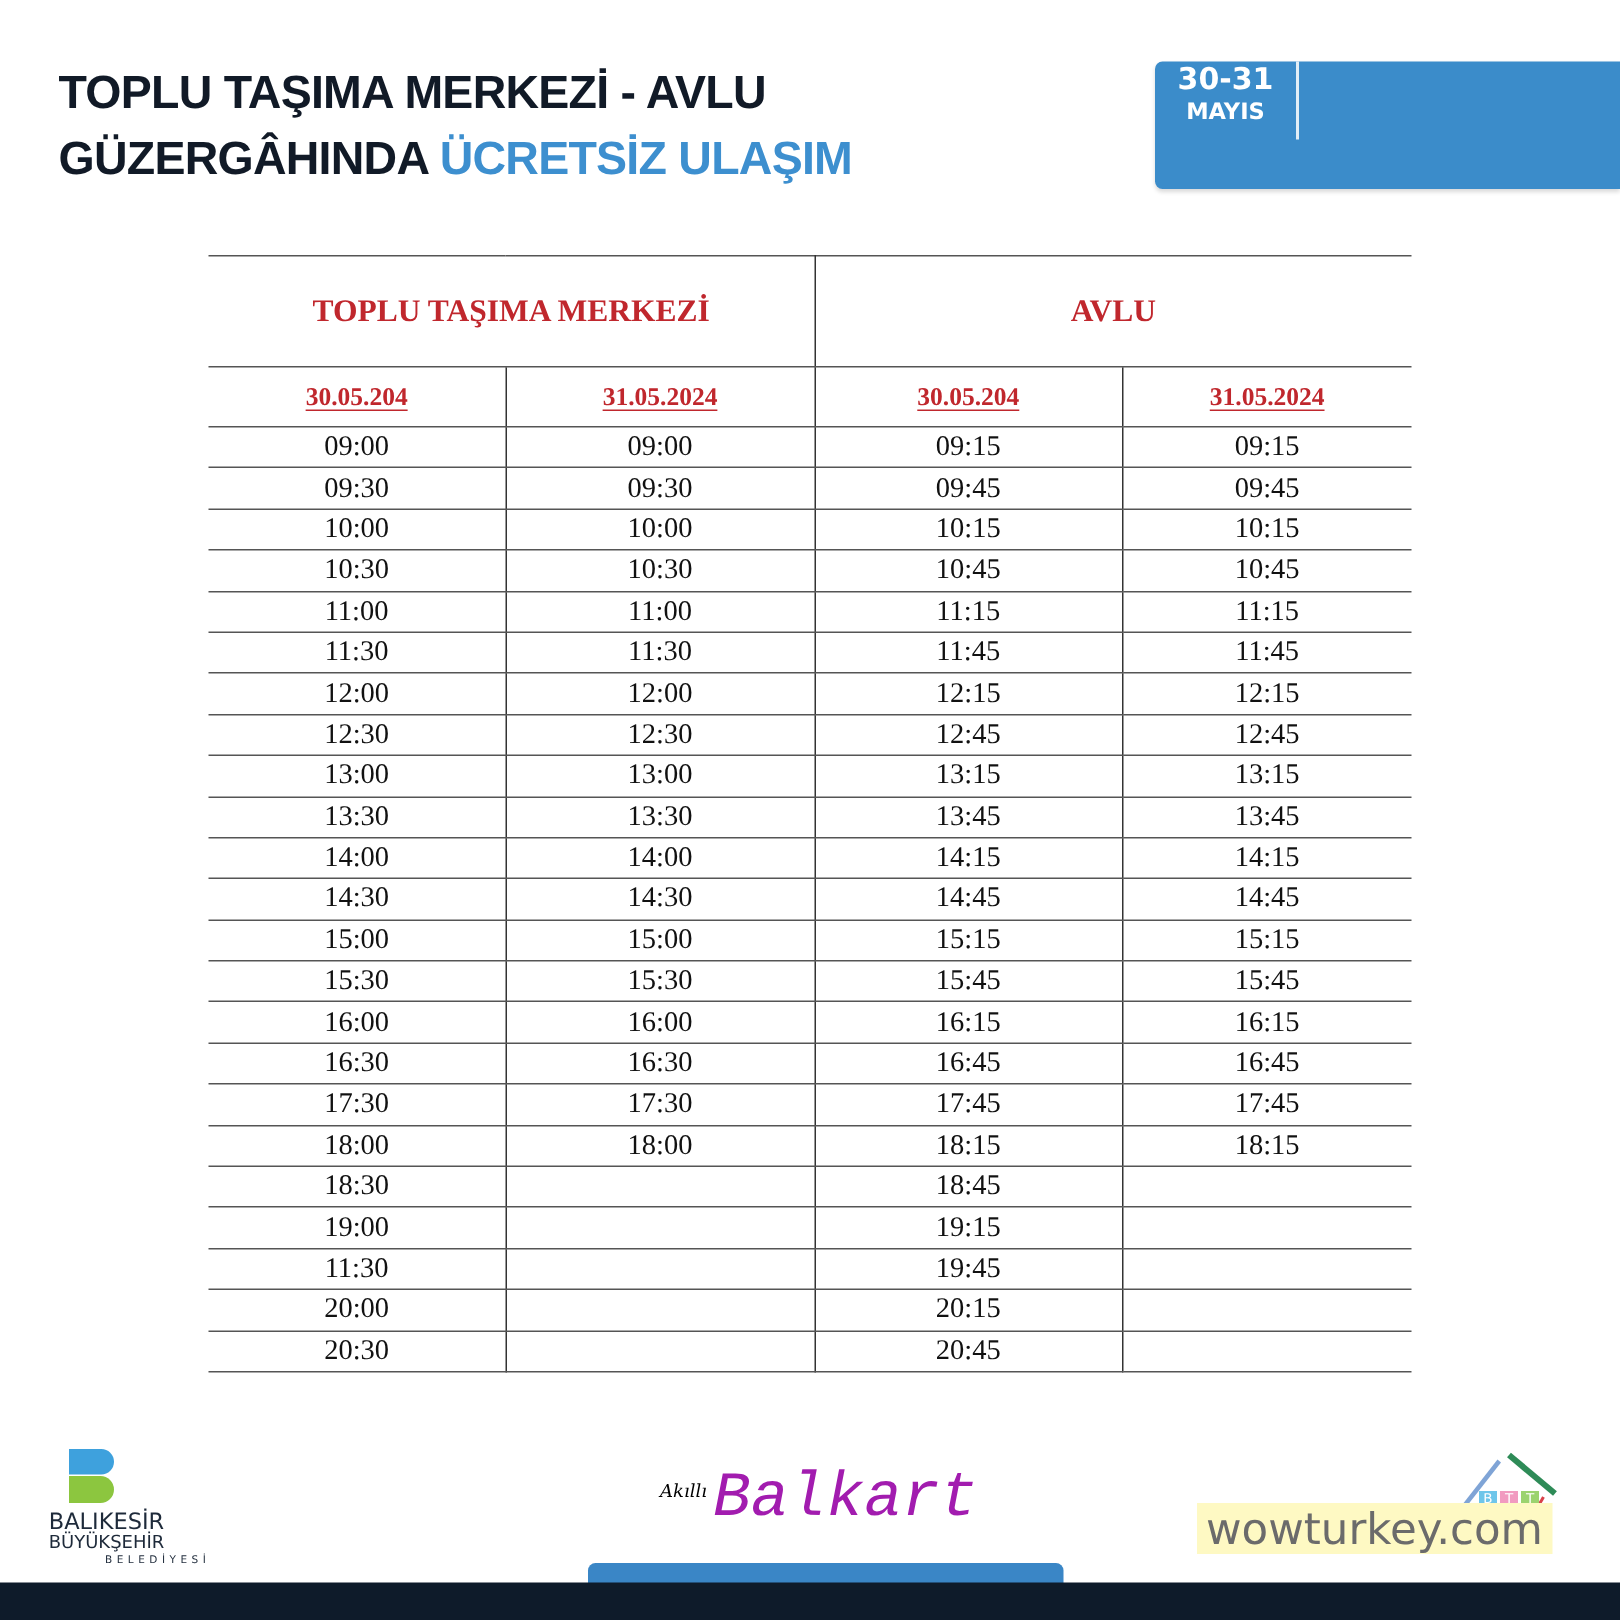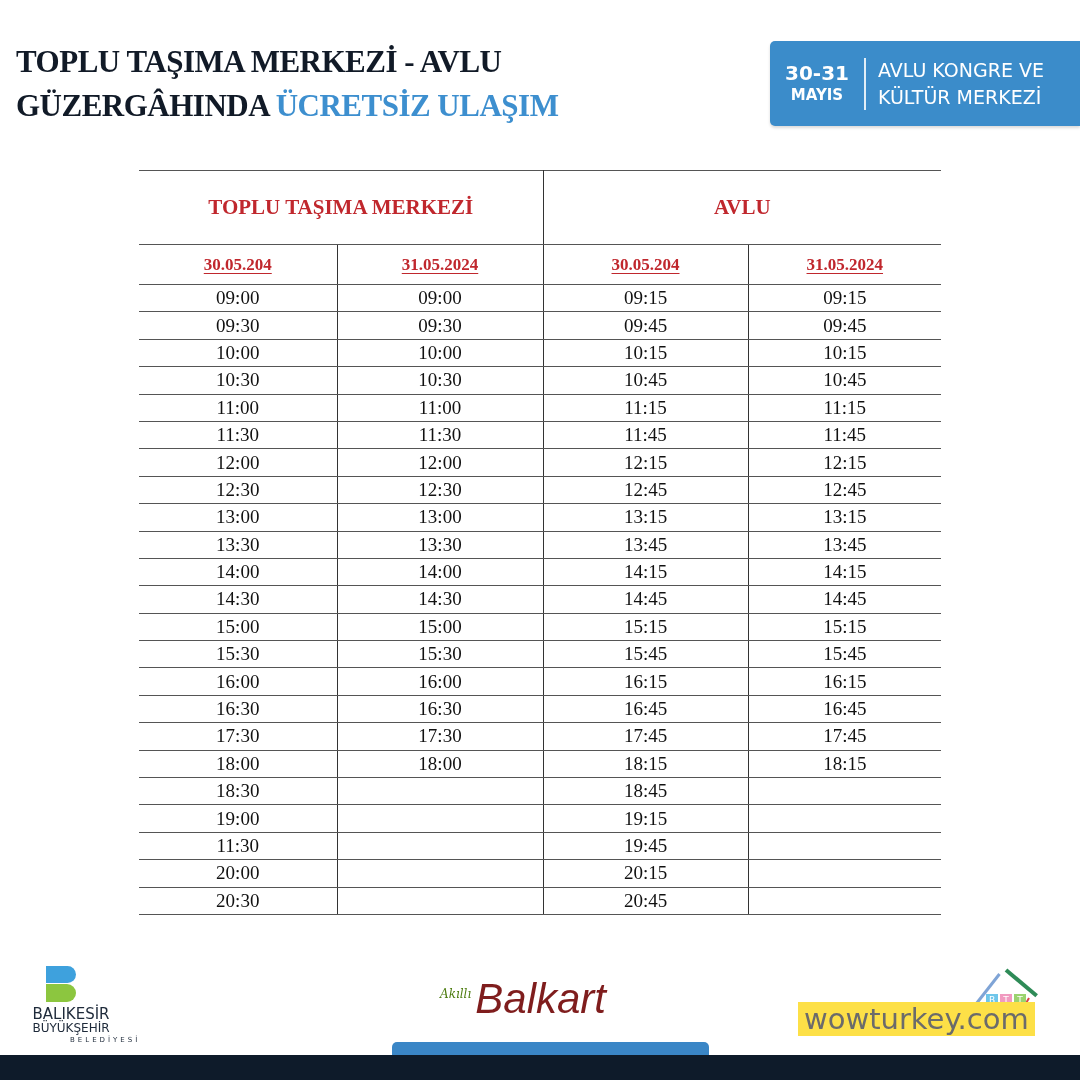--- a/index.html
+++ b/index.html
@@ -2,30 +2,30 @@
 <html><head>
   <meta charset="utf-8">
   <style>
     html, body { margin: 0; padding: 0; }
     body {
       width: 1080px; height: 1080px; overflow: hidden;
       background: #ffffff; position: relative;
       font-family: "Liberation Sans", sans-serif;
     }
     .title {
-      position: absolute; left: 16px; top: 40px;
-      font-family: Liberation Serif, serif;
+      position: absolute; left: 39px; top: 40px;
+      font-family: Liberation Sans, sans-serif;
       font-weight: bold; font-size: 31px; line-height: 44px;
       color: #111a27; letter-spacing: -0.5px;
     }
     .title .accent { color: #3d8fcf; }
     .badge {
       position: absolute; left: 770px; top: 41px; width: 310px; height: 85px;
       background: #3b8cca; border-radius: 5px 0 0 5px;
-      color: #ffffff; display: flex; align-items: center;
+      color: #ffffff; display: flex; 
       box-shadow: 0 2px 3px rgba(0,0,0,0.15);
     }
     .badge .date {
       width: 94px; text-align: center; font-family: "DejaVu Sans", sans-serif;
       font-weight: bold; line-height: 22px;
     }
     .badge .date .d1 { font-size: 20px; display: block; }
     .badge .date .d2 { font-size: 15px; display: block; }
     .badge .sep { width: 2px; height: 52px; background: rgba(255,255,255,0.85); }
     .badge .venue {
@@ -58,27 +58,27 @@
     .logo-bb { position: absolute; left: 26px; top: 966px; width: 90px; }
     .logo-bb .mark { position: relative; width: 30px; height: 36px; margin-left: 20px; }
     .logo-bb .mark .top { position: absolute; left: 0; top: 0; width: 30px; height: 17px; background: #3ea1dd; border-radius: 0 9px 9px 0; }
     .logo-bb .mark .bot { position: absolute; left: 0; top: 18px; width: 30px; height: 18px; background: #8cc63f; border-radius: 0 10px 10px 0; }
     .logo-bb .name { font-family: "DejaVu Sans", sans-serif; color: #1e2a3a; text-align: center; margin-top: 4px; }
     .logo-bb .n1 { font-size: 15px; line-height: 16px; display: block; }
     .logo-bb .n2 { font-size: 12px; line-height: 13px; display: block; }
     .logo-bb .n3 { font-size: 7px; letter-spacing: 3px; line-height: 10px; display: block; padding-left: 44px; }
 
     .balkart { position: absolute; left: 440px; top: 975px; display: flex; align-items: flex-end; }
-    .balkart .akilli { font-family: "DejaVu Serif", serif; font-style: italic; color: #4d7c0f; font-size: 12px; margin-right: 4px; margin-bottom: 22px; }
-    .balkart .brand { font-family: Liberation Sans, sans-serif; font-style: italic; color: #7f1d1d; font-size: 42px; line-height: 48px; }
+    .balkart .akilli { font-family: "DejaVu Serif", serif; font-style: italic; color: #000000; font-size: 12px; margin-right: 4px; margin-bottom: 22px; }
+    .balkart .brand { font-family: Liberation Mono, monospace; font-style: italic; color: #a21caf; font-size: 42px; line-height: 48px; }
 
     .blue-tab { position: absolute; left: 392px; top: 1042px; width: 317px; height: 20px; background: #3a86c6; border-radius: 5px 5px 0 0; }
     .footer-bar { position: absolute; left: 0; top: 1055px; width: 1080px; height: 25px; background: #0e1b2a; }
 
-    .watermark { position: absolute; left: 798px; top: 1002px; font-family: "DejaVu Sans", sans-serif; font-size: 29px; color: #6b6b6b; background: #fde047; padding: 0 6px; }
+    .watermark { position: absolute; left: 798px; top: 1002px; font-family: "DejaVu Sans", sans-serif; font-size: 29px; color: #6b6b6b; background: #fef9c3; padding: 0 6px; }
     .btt { position: absolute; left: 958px; top: 968px; width: 90px; height: 70px; }
     .btt .line1 { position: absolute; left: 8px; top: 6px; width: 3px; height: 46px; background: #7fa4d6; transform: rotate(38deg); transform-origin: top; left: 40px; }
     .btt .line2 { position: absolute; left: 46px; top: 2px; width: 4px; height: 40px; background: #2e8b57; transform: rotate(-50deg); transform-origin: top; }
     .btt .line3 { position: absolute; left: 70px; top: 30px; width: 2px; height: 40px; background: #d9424a; transform: rotate(30deg); transform-origin: top; }
     .btt .boxes { position: absolute; left: 28px; top: 26px; display: flex; gap: 2px; }
     .btt .boxes span { display: block; width: 12px; height: 12px; font-size: 9px; color: #fff; text-align: center; line-height: 12px; font-family: "DejaVu Sans", sans-serif; }
   </style>
 </head>
 <body>
 
@@ -86,24 +86,20 @@
   <div>TOPLU TAŞIMA MERKEZİ - AVLU</div>
   <div><span>GÜZERGÂHINDA </span><span class="accent">ÜCRETSİZ ULAŞIM</span></div>
 </div>
 
 <div class="badge">
   <div class="date">
     <span class="d1">30-31</span>
     <span class="d2">MAYIS</span>
   </div>
   <div class="sep"></div>
-  <div class="venue">
-    <span>AVLU KONGRE VE</span>
-    <span>KÜLTÜR MERKEZİ</span>
-  </div>
 </div>
 
 <table class="sched">
   <colgroup>
       <col style="width:198px">
       <col style="width:206px">
       <col style="width:205px">
       <col style="width:193px">
     </colgroup>
   <thead>

